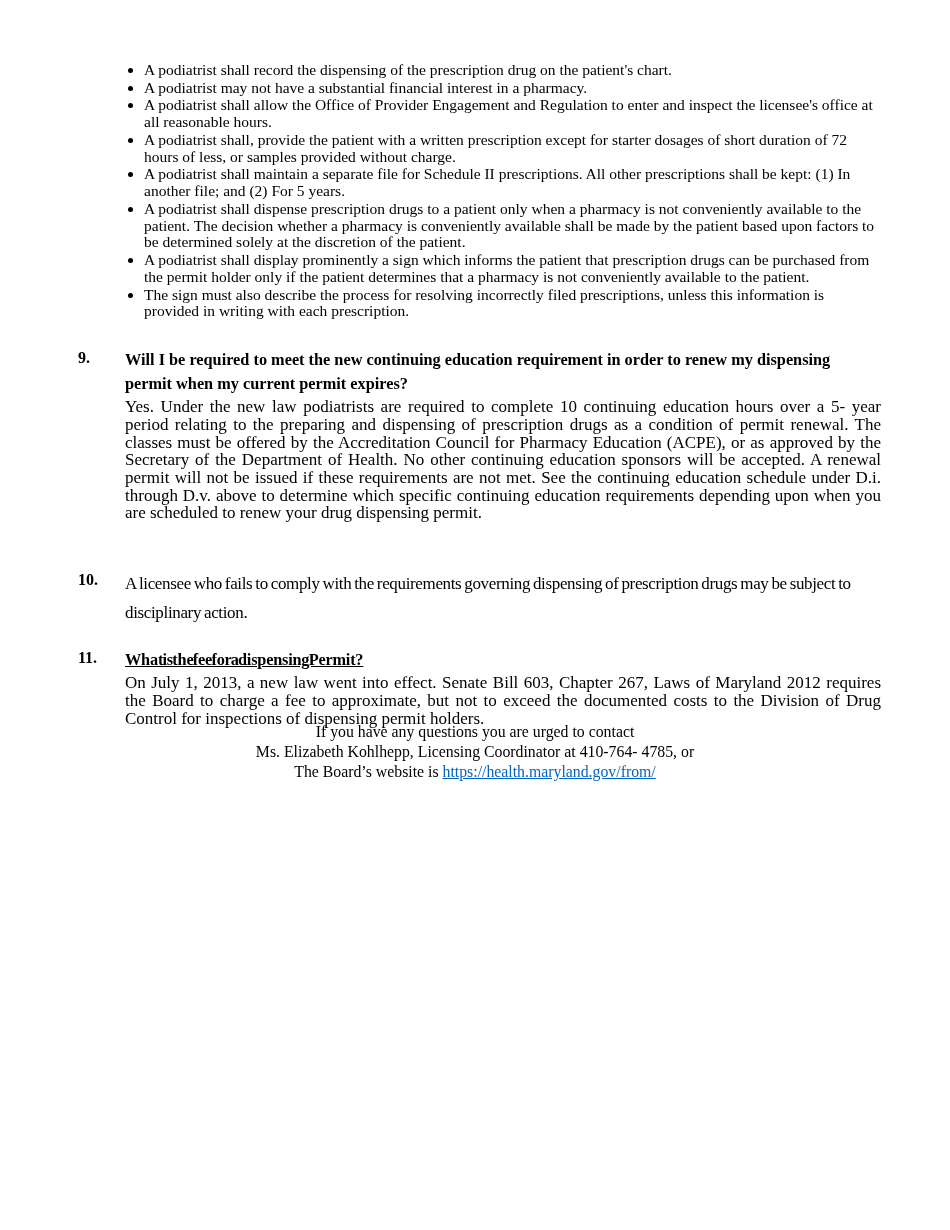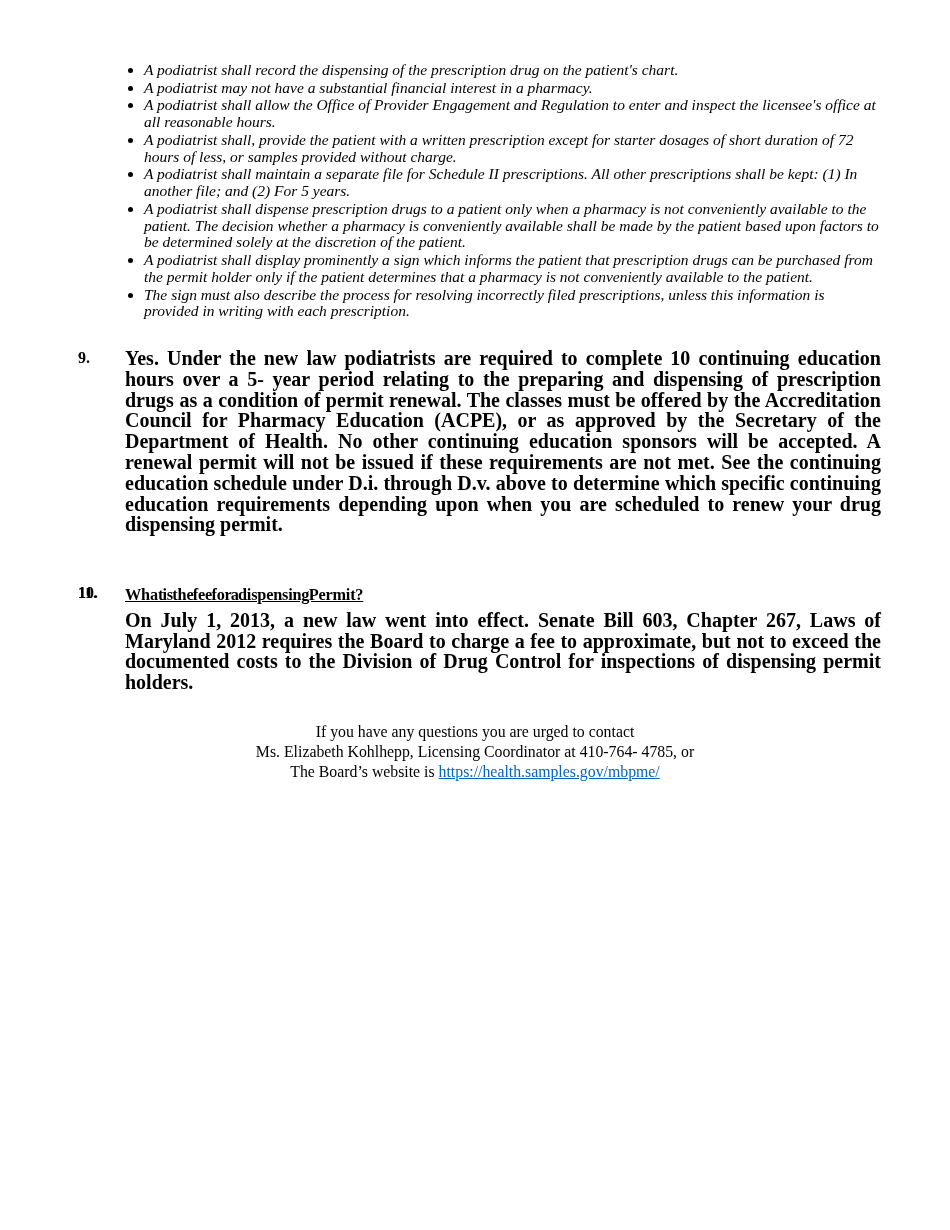--- a/index.html
+++ b/index.html
@@ -16,21 +16,20 @@
   .content {
     position: absolute;
     left: 125px;
     top: 62px;
     width: 756px;
   }
   ul.bullet-list {
     list-style: disc outside;
     padding-left: 19px;
     margin-bottom: 26px;
-    font-style: italic;
   }
   ul.bullet-list li {
     font-size: 15.5px;
     line-height: 1.08;
     margin-bottom: 1px;
   }
   .question { position: relative; margin-top: 28px; }
   .qnum {
     position: absolute;
     left: -47px;
@@ -40,24 +39,23 @@
   }
   .qtitle {
     font-weight: bold;
     font-size: 16.3px;
     line-height: 1.45;
     margin-bottom: 3px;
   }
   .qtitle.tight { word-spacing: -2.5px; }
   .qtitle.tighter { word-spacing: -4.5px; letter-spacing: -0.2px; text-decoration: underline; }
   .qbody {
-    font-size: 20px;
+    font-size: 17px;
     line-height: 1.04;
     text-align: justify;
-    font-weight: bold;
   }
   .qbody.spaced {
     text-align: left;
     line-height: 1.7;
     letter-spacing: -0.35px;
     word-spacing: -1px;
   }
   .footer {
     position: absolute;
     top: 722px;
@@ -85,35 +83,37 @@
       <li>A podiatrist shall allow the Office of Provider Engagement and Regulation to enter and inspect the licensee's office at all  reasonable hours.</li>
       <li>A podiatrist shall, provide the patient with a written prescription except for starter dosages of short duration of 72 hours of less, or samples provided without charge.</li>
       <li>A podiatrist shall maintain a separate file for Schedule II prescriptions. All other prescriptions shall be kept: (1) In another file; and (2) For 5 years.</li>
       <li>A podiatrist shall dispense prescription drugs to a patient only when a pharmacy is not conveniently available to the patient. The decision whether a pharmacy is conveniently available shall be made by the patient based upon factors to be determined solely at the discretion of the patient.</li>
       <li>A podiatrist shall display prominently a sign which informs the patient that prescription drugs can be purchased from the permit holder only if the patient determines that a pharmacy is not conveniently available to the patient.</li>
       <li>The sign must also describe the process for resolving incorrectly filed prescriptions, unless this information is provided in writing with each prescription.</li>
     </ul>
 
     <div class="question">
       <span class="qnum">9.</span>
+      <div class="qtitle">Will I be required to meet the new continuing education requirement in order to renew my dispensing permit when my current permit expires?</div>
       <div class="qbody">Yes. Under the new law podiatrists are required to complete 10 continuing education hours  over a 5-  year period relating to the preparing and dispensing of prescription drugs as a condition of permit  renewal. The classes must be offered by the Accreditation Council for Pharmacy Education (ACPE),  or as approved by the Secretary of the Department of Health. No other  continuing education sponsors will be accepted. A renewal permit will not be issued if these  requirements are not met. See the continuing education schedule under D.i. through D.v. above to  determine which specific continuing education requirements depending upon when you are scheduled  to renew your drug dispensing permit.</div>
     </div>
 
     <div class="question" style="margin-top: 48px;">
       <span class="qnum">10.</span>
+      <div class="qbody spaced">A licensee who fails to comply with the requirements governing dispensing of prescription drugs may be  subject to disciplinary action.</div>
     </div>
 
     <div class="question" style="margin-top: 20px;">
       <span class="qnum">11.</span>
       <div class="qtitle tighter">What is the fee for a dispensing Permit?</div>
       <div class="qbody">On July 1, 2013, a new law went into effect. Senate Bill 603, Chapter 267, Laws of Maryland 2012  requires the Board to charge a fee to approximate, but not to exceed the documented costs to the  Division of Drug Control for inspections of dispensing permit holders.</div>
     </div>
 
   </div>
 
   <div class="footer">
     <div>If you have any questions you are urged to contact</div>
     <div>Ms. Elizabeth Kohlhepp, Licensing Coordinator at 410-764- 4785, or</div>
     <div>
-      <span>The Board’s website is </span><a href="#">https://health.samples.gov/mbpme/</a>
+      <span>The Board’s website is </span><a href="#">https://health.maryland.gov/from/</a>
     </div>
   </div>
 </div>
 
 </body></html>

